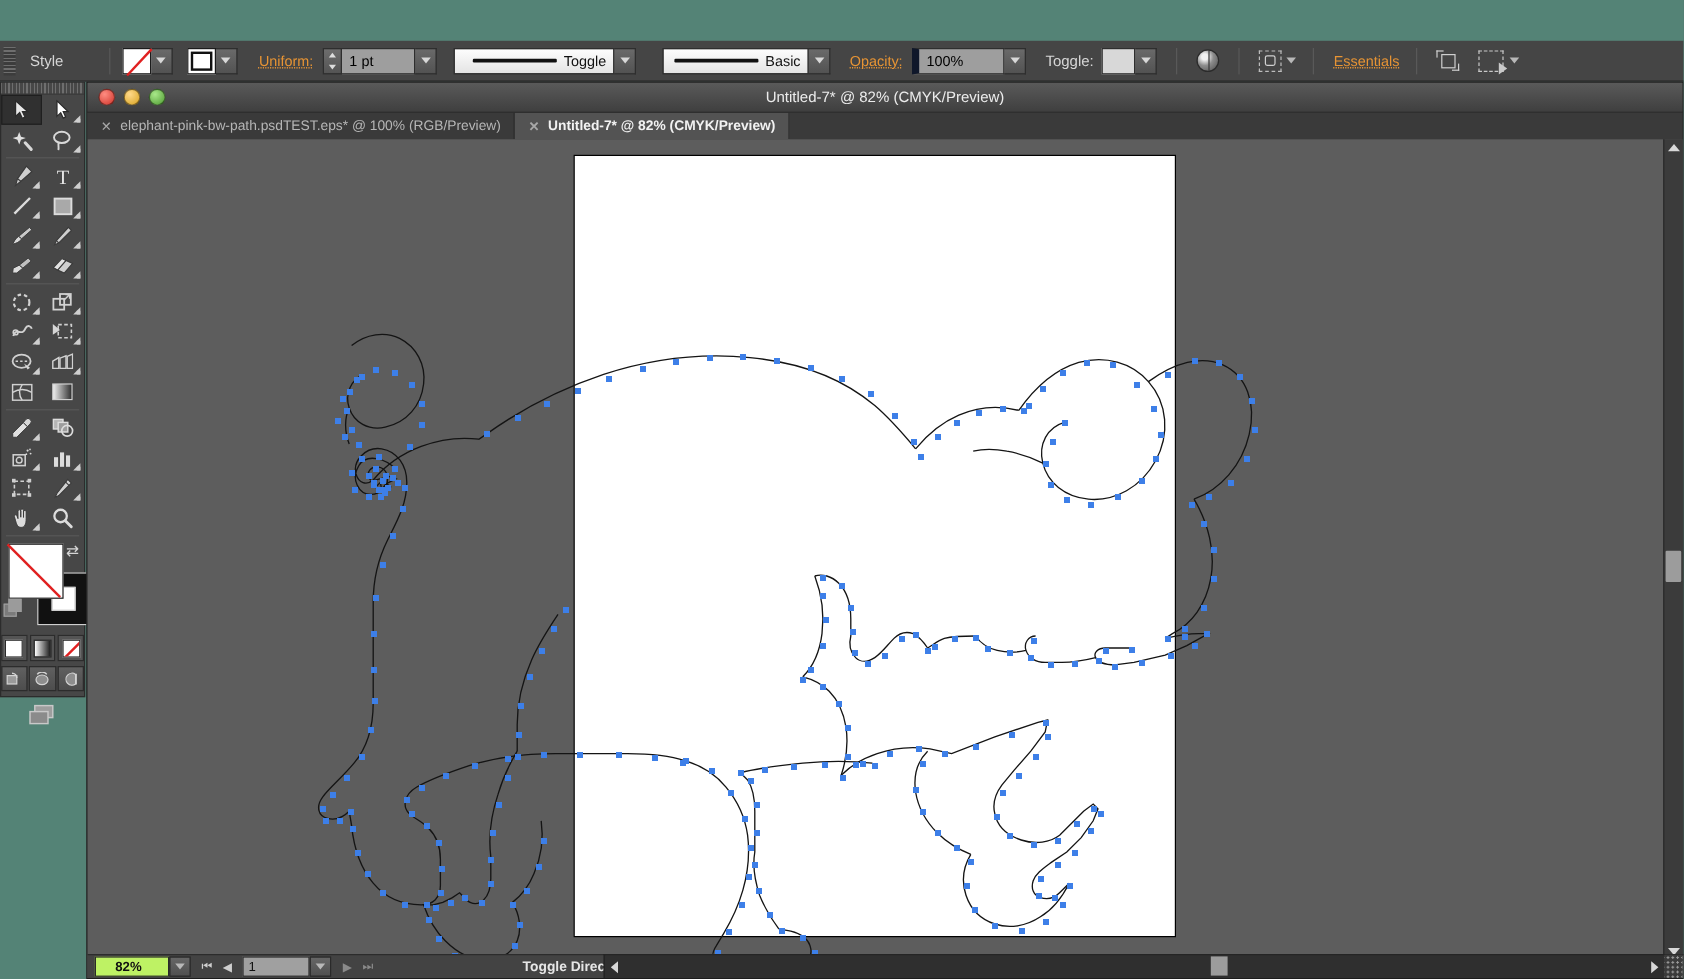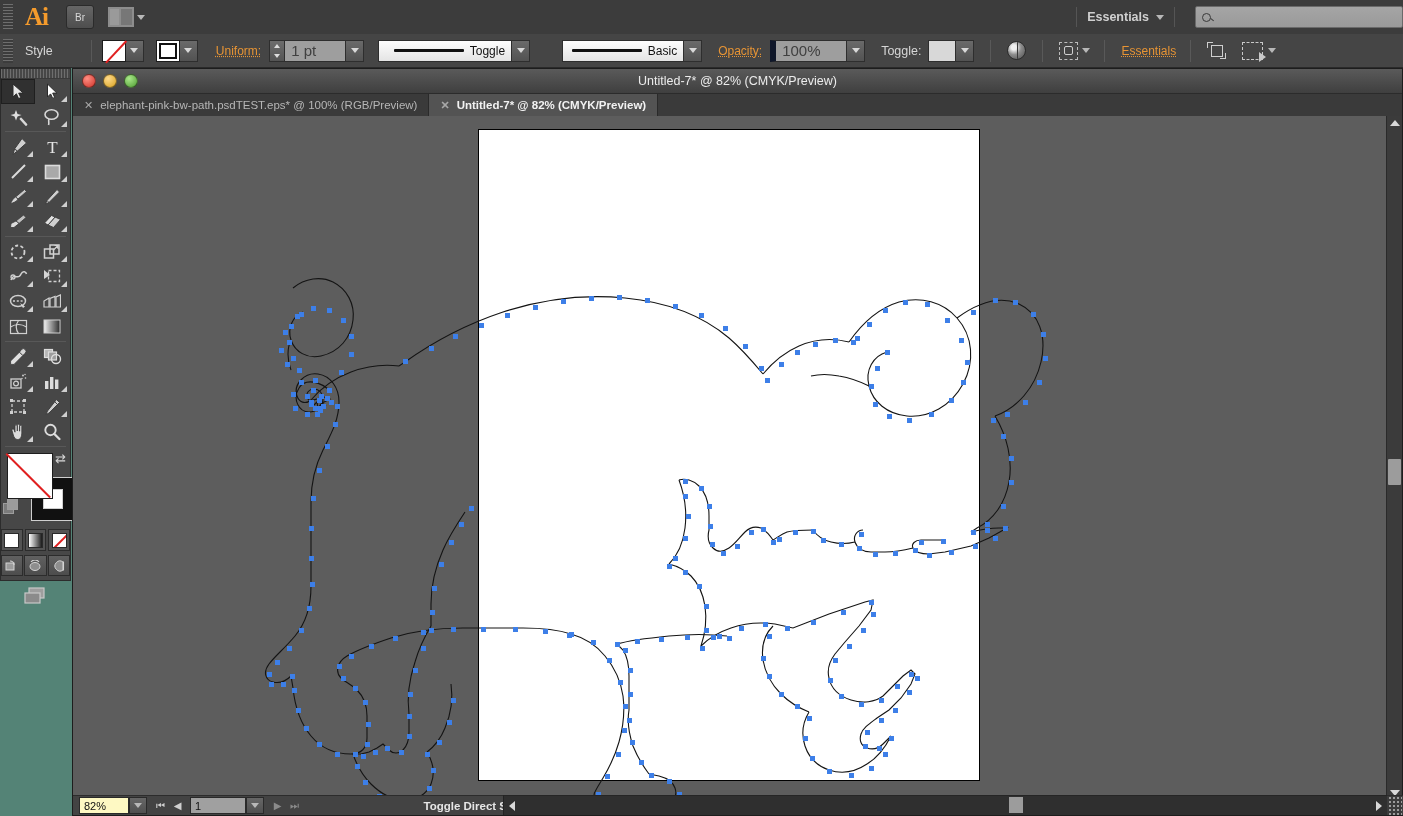--- a/index.html
+++ b/index.html
@@ -76,21 +76,21 @@
   .orange{color:#e79434;font-size:12px;text-decoration:underline;text-decoration-style:dotted;}
   .spin{
     width:14px;height:20px;background:linear-gradient(#6d6d6d,#545454);
     border:1px solid #2e2e2e;display:flex;flex-direction:column;
     align-items:center;justify-content:space-around;
   }
   .spin .up{width:0;height:0;border-left:3.5px solid transparent;border-right:3.5px solid transparent;border-bottom:4px solid #ddd;}
   .spin .dn{width:0;height:0;border-left:3.5px solid transparent;border-right:3.5px solid transparent;border-top:4px solid #ddd;}
   .field{
     height:20px;background:#9e9e9e;border:1px solid #2e2e2e;border-left:none;
-    display:flex;align-items:center;padding:0 6px;color:#404040;font-size:15px;
+    display:flex;align-items:center;padding:0 6px;color:#000000;font-size:12px;
   }
   .profbox{
     height:20px;background:linear-gradient(#fdfdfd,#e4e4e4);border:1px solid #2e2e2e;
     display:flex;align-items:center;justify-content:flex-end;padding:0 6px;gap:6px;
     color:#111;font-size:12px;
   }
   .profline{width:70px;height:3px;background:#111;border-radius:1px;}
   .profline.thin{height:2.5px;}
   .stylebox{width:26px;height:20px;background:#d8d8d8;border:1px solid #2e2e2e;}
   .circ-ico{
@@ -162,22 +162,22 @@
   .tri-u{width:0;height:0;border-left:5px solid transparent;border-right:5px solid transparent;border-bottom:6px solid #d8d8d8;}
   .tri-d{width:0;height:0;border-left:5px solid transparent;border-right:5px solid transparent;border-top:6px solid #d8d8d8;}
   .tri-l{width:0;height:0;border-top:5px solid transparent;border-bottom:5px solid transparent;border-right:6px solid #d8d8d8;}
   .tri-r{width:0;height:0;border-top:5px solid transparent;border-bottom:5px solid transparent;border-left:6px solid #d8d8d8;}
 
   .statusbar{
     position:absolute;left:0;bottom:0;width:1331px;height:19px;background:#434343;
     border-top:1px solid #2c2c2c;display:flex;align-items:center;font-size:11px;color:#dcdcdc;
   }
   .zoomfield{
-    margin-left:6px;width:44px;height:15px;background:#fef9c3;border:1px solid #2a2a2a;
-    color:#111;font-size:11px;display:flex;align-items:center;padding-left:4px;
+    margin-left:6px;width:44px;height:15px;background:#bef264;border:1px solid #2a2a2a;
+    color:#111;font-size:11px;display:flex;align-items:center;padding-left:16px;font-weight:bold;
   }
   .minibtn{
     width:16px;height:15px;background:linear-gradient(#666,#505050);border:1px solid #2a2a2a;
     display:flex;align-items:center;justify-content:center;
   }
   .navbtn{width:17px;height:17px;display:flex;align-items:center;justify-content:center;color:#cfcfcf;font-size:10px;}
   .pagefield{
     width:50px;height:15px;background:#a0a0a0;border:1px solid #2a2a2a;color:#111;
     font-size:11px;display:flex;align-items:center;padding-left:4px;
   }
@@ -245,40 +245,20 @@
   .drawrow{display:flex;justify-content:center;gap:1px;margin-top:4px;}
   .drawbtn{width:21px;height:19px;border:1px solid #2c2c2c;background:linear-gradient(#606060,#4d4d4d);
     display:flex;align-items:center;justify-content:center;}
   .scrbtn{display:flex;justify-content:center;margin-top:8px;}
 </style>
 </head>
 <body>
 
 <div class="app">
 
-  <div class="appbar">
-    <div class="gripper"></div>
-    <div class="ai-logo">Ai</div>
-    <div class="br-btn">Br</div>
-    <div class="arr-btn">
-      <div class="arr-ico">
-          <i class="l"></i>
-          <i class="r"></i>
-        </div>
-      <div class="caret"></div>
-    </div>
-    <div class="spacer"></div>
-    <div class="ws-sep"></div>
-    <div class="ws-label">Essentials</div>
-    <div class="caret" style="margin-left:7px"></div>
-    <div class="ws-sep"></div>
-    <div class="search-box">
-      <div class="mag"></div>
-    </div>
-  </div>
 
   <div class="ctrlbar">
     <div class="gripper"></div>
     <div class="cl">Style</div>
 
     <div class="csep" style="margin-left:38px"></div>
     <div style="display:flex">
       <div class="sw none"></div>
       <div class="ddbtn">
           <div class="caret"></div>
@@ -306,21 +286,21 @@
     <div style="display:flex;margin-left:14px">
       <div class="profbox" style="width:120px">
         <span class="profline"></span>
         <span>Toggle</span>
       </div>
       <div class="ddbtn">
           <div class="caret"></div>
         </div>
     </div>
 
-    <div style="display:flex;margin-left:32px">
+    <div style="display:flex;margin-left:22px">
       <div class="profbox" style="width:108px">
         <span class="profline thin"></span>
         <span>Basic</span>
       </div>
       <div class="ddbtn">
           <div class="caret"></div>
         </div>
     </div>
 
     <div class="orange" style="margin-left:16px">Opacity:</div>

